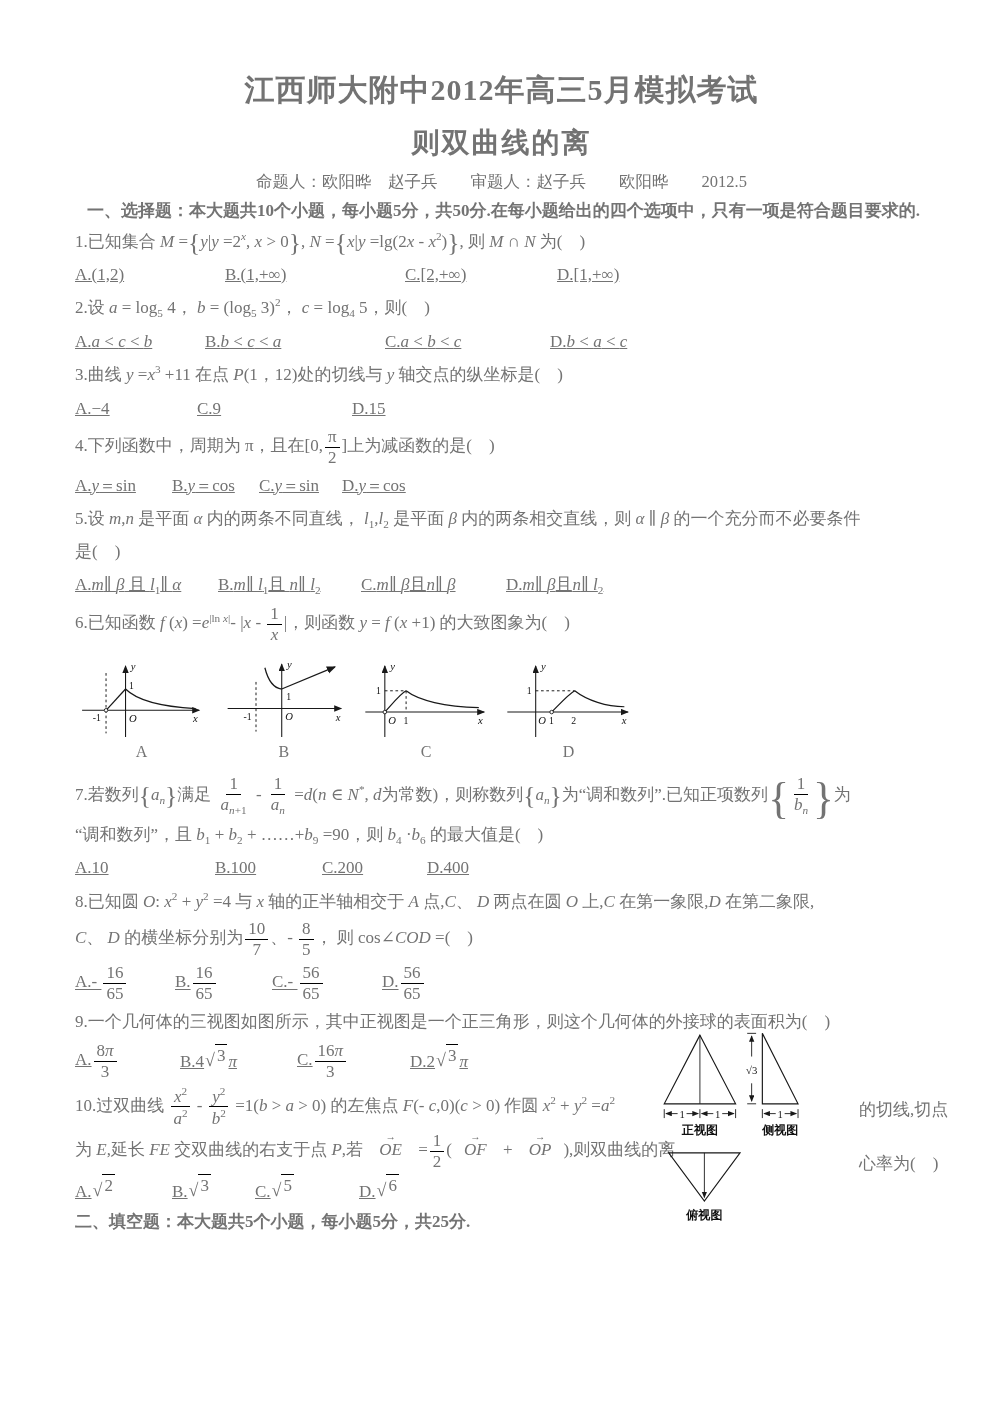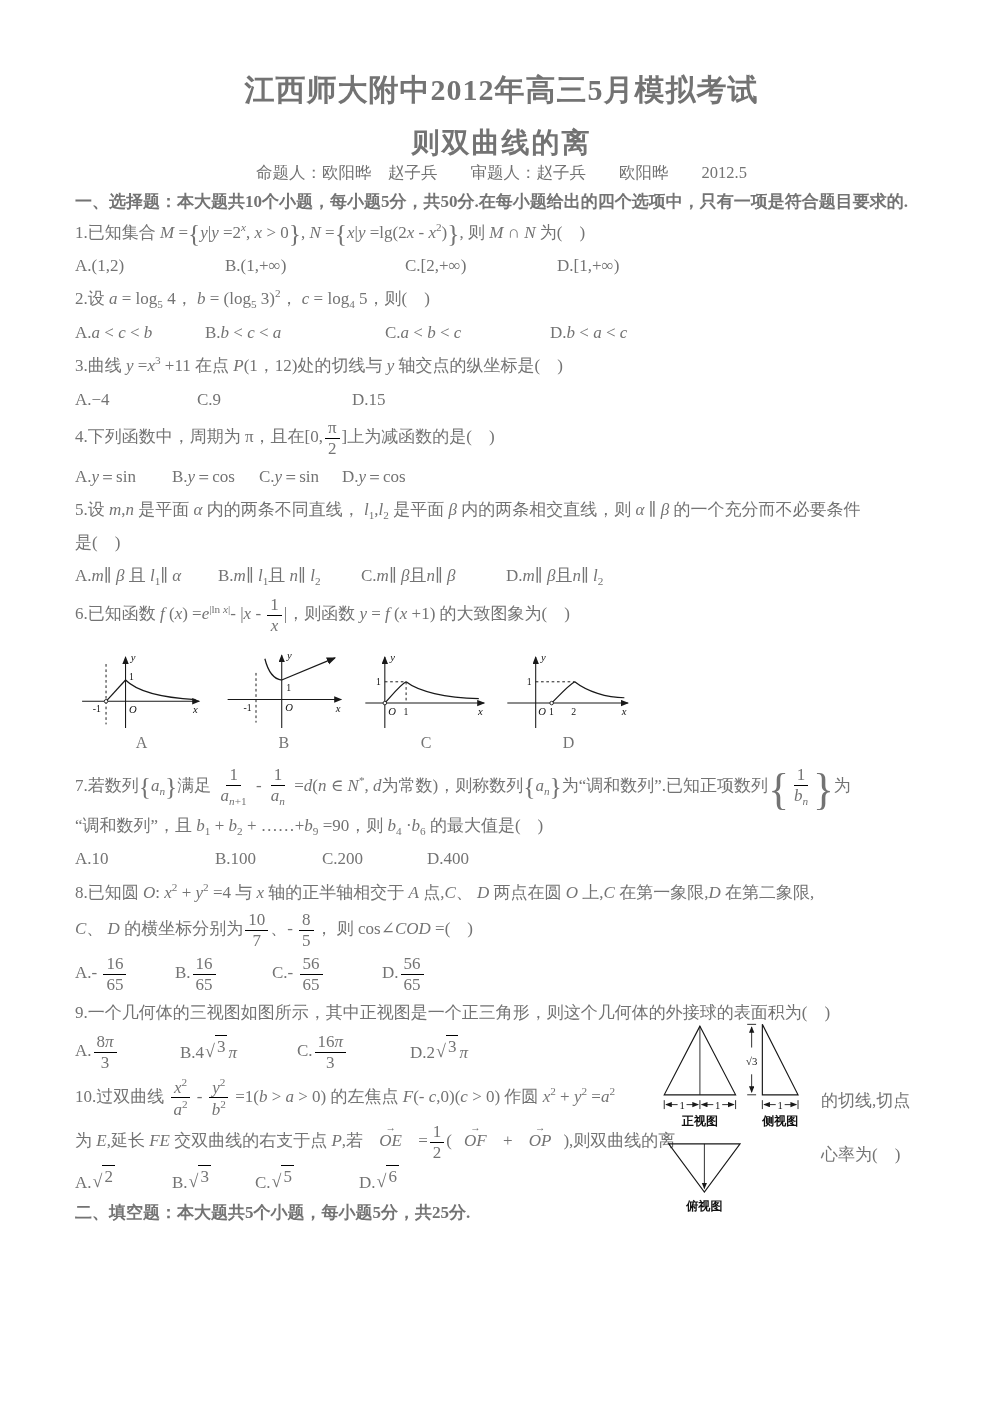--- a/index.html
+++ b/index.html
@@ -1,27 +1,27 @@
 <!DOCTYPE html>
 <html><head>
 <meta charset="utf-8">
 <style>
   html,body{margin:0;padding:0;background:#e8e8e8;}
   .page{width:1000px;height:1415px;background:#ffffff;margin:0 auto;position:relative;
         box-sizing:border-box;padding:70px 72px 0 75px;color:#737373;
         font-family:"Liberation Serif","DejaVu Serif",serif;font-size:17px;}
   .title{text-align:center;font-size:30px;font-weight:700;line-height:1.3;letter-spacing:1px;}
   .subtitle{text-align:center;font-size:28px;font-weight:700;margin-top:16px;line-height:1.3;letter-spacing:2px;}
-  .byline{text-align:center;font-size:16.5px;margin-top:0;line-height:1.4;}
-  .sec{font-weight:700;margin-top:4px;line-height:1.6;padding-left:26px;text-indent:-26px;}
+  .byline{text-align:center;font-size:16.5px;margin-top:9px;line-height:1.4;}
+  .sec{font-weight:700;margin-top:4px;line-height:1.6;padding-left:26px;text-indent:-26px;margin-left:12px;}
   .sec2{font-weight:700;line-height:1.6;}
   .q{margin-top:1px;}
   .qline{line-height:1.9;}
   .opts{display:flex;align-items:center;line-height:1.9;margin-top:1px;}
-  .opt{display:inline-block;white-space:nowrap;}
+  .opt{display:inline-block;white-space:nowrap;text-decoration:underline;}
   .it{font-style:italic;}
   sup{font-size:0.66em;}
   sub{font-size:0.66em;}
   .frac{display:inline-flex;flex-direction:column;align-items:center;vertical-align:middle;
         text-align:center;line-height:1.18;margin:1px 2px;}
   .frac .num{display:block;border-bottom:1.3px solid #000;padding:0 3px;}
   .frac .den{display:block;padding:0 3px;}
   .sqrt{display:inline-flex;align-items:flex-start;margin:0 1px;}
   .sqrt .rad{font-size:1.06em;transform:translateY(-1px);}
   .sqrt .rbody{border-top:1.3px solid #000;padding:0 2px;line-height:1.25;}
@@ -34,21 +34,21 @@
   .graph{width:133px;text-align:center;}
   .graph svg{display:block;}
   .gcap{text-align:center;font-size:16px;margin-top:1px;}
   svg text{font-family:"Liberation Serif","DejaVu Serif",serif;fill:#111;}
   .axlab{font-style:italic;font-size:12px;}
   .tick{font-size:11px;}
   .q910{position:relative;}
   .narrow{max-width:640px;}
   .q9fig{position:absolute;left:583px;top:22px;}
   .figcap{font-weight:700;font-size:13.5px;}
-  .wrapfrag{position:absolute;left:746px;white-space:nowrap;}
+  .wrapfrag{position:absolute;left:784px;white-space:nowrap;}
 </style>
 </head>
 <body>
 
 <svg width="0" height="0" style="position:absolute" aria-hidden="true">
   <defs>
     <marker id="ah" markerWidth="9" markerHeight="8" refX="6.5" refY="3" orient="auto">
       <path d="M0,0 L7.5,3 L0,6 z" fill="#191919"></path>
     </marker>
   </defs>

